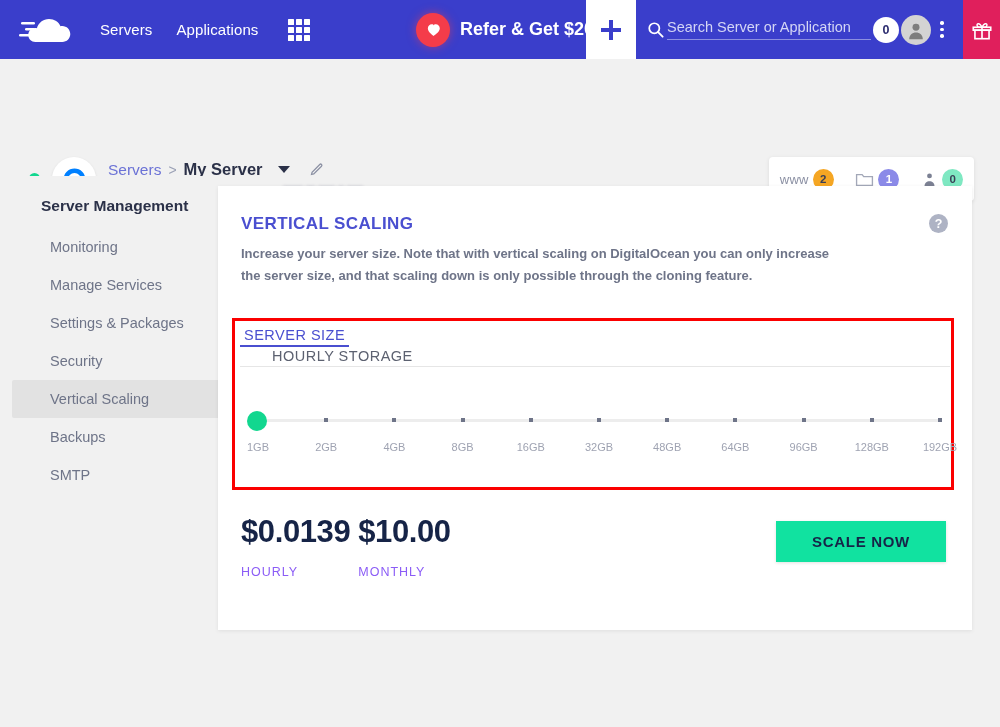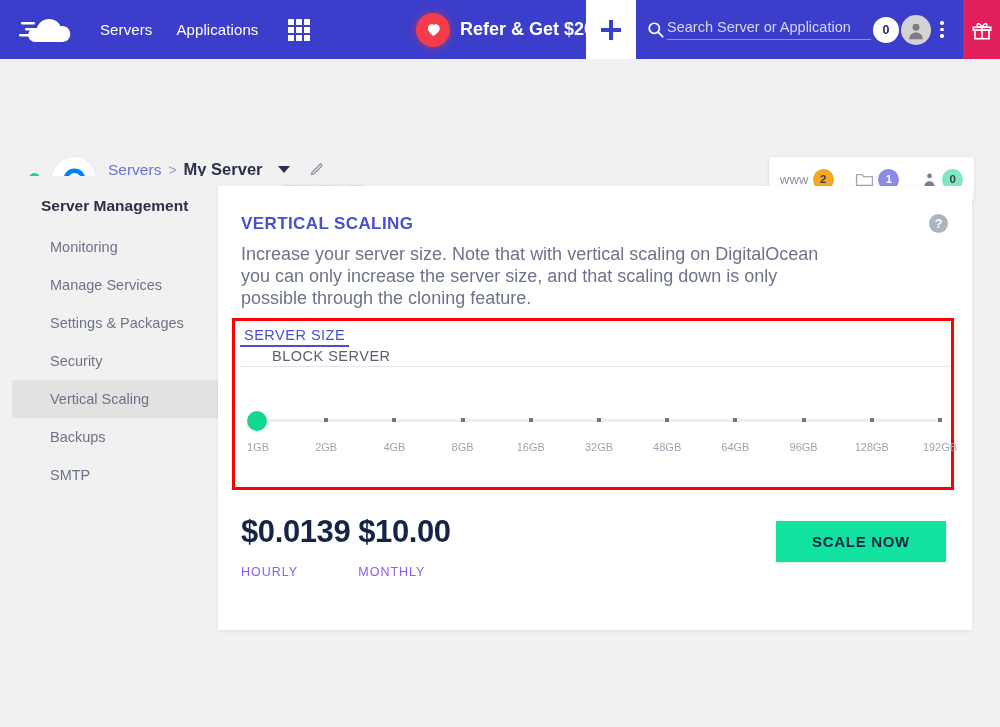--- a/index.html
+++ b/index.html
@@ -162,21 +162,21 @@
     color: #4a4fd0; font-size: 17px; font-weight: bold; letter-spacing: .4px;
   }
   .help-ico {
     position: absolute; right: 24px; top: 28px;
     width: 19px; height: 19px; border-radius: 50%; background: #aeb3c4;
     color: #fff; font-size: 12.5px; font-weight: bold;
     display: flex; align-items: center; justify-content: center; cursor: pointer;
   }
   .card-desc {
     position: absolute; left: 23px; top: 57px; width: 600px;
-    color: #6e7488; font-size: 18px; line-height: 22px;
+    color: #6e7488; font-size: 13px; line-height: 22px; font-weight: bold;
   }
 
   .red-frame {
     position: absolute; left: 14px; top: 132px;
     width: 722px; height: 172px;
     border: 3px solid #fb0000;
   }
   .tabs {
     position: absolute; left: 5px; top: 5px; width: 710px; height: 41px;
     border-bottom: 1px solid #e6e6e6;
@@ -370,21 +370,21 @@
 <div class="card">
 
   <div class="card-title">VERTICAL SCALING</div>
   <div class="help-ico">?</div>
   <div class="card-desc">Increase your server size. Note that with vertical scaling on DigitalOcean you can only increase the server size, and that scaling down is only possible through the cloning feature.</div>
 
   <div class="red-frame">
 
     <div class="tabs">
       <div class="tab active">SERVER SIZE</div>
-      <div class="tab inactive">BLOCK SERVER</div>
+      <div class="tab inactive">HOURLY STORAGE</div>
     </div>
 
     <div class="slider-zone">
       <div class="track" id="slider-track">
           <div class="tick" style="left: 66.2px;"></div>
           <div class="tick" style="left: 134.4px;"></div>
           <div class="tick" style="left: 202.6px;"></div>
           <div class="tick" style="left: 270.8px;"></div>
           <div class="tick" style="left: 339px;"></div>
           <div class="tick" style="left: 407.2px;"></div>

